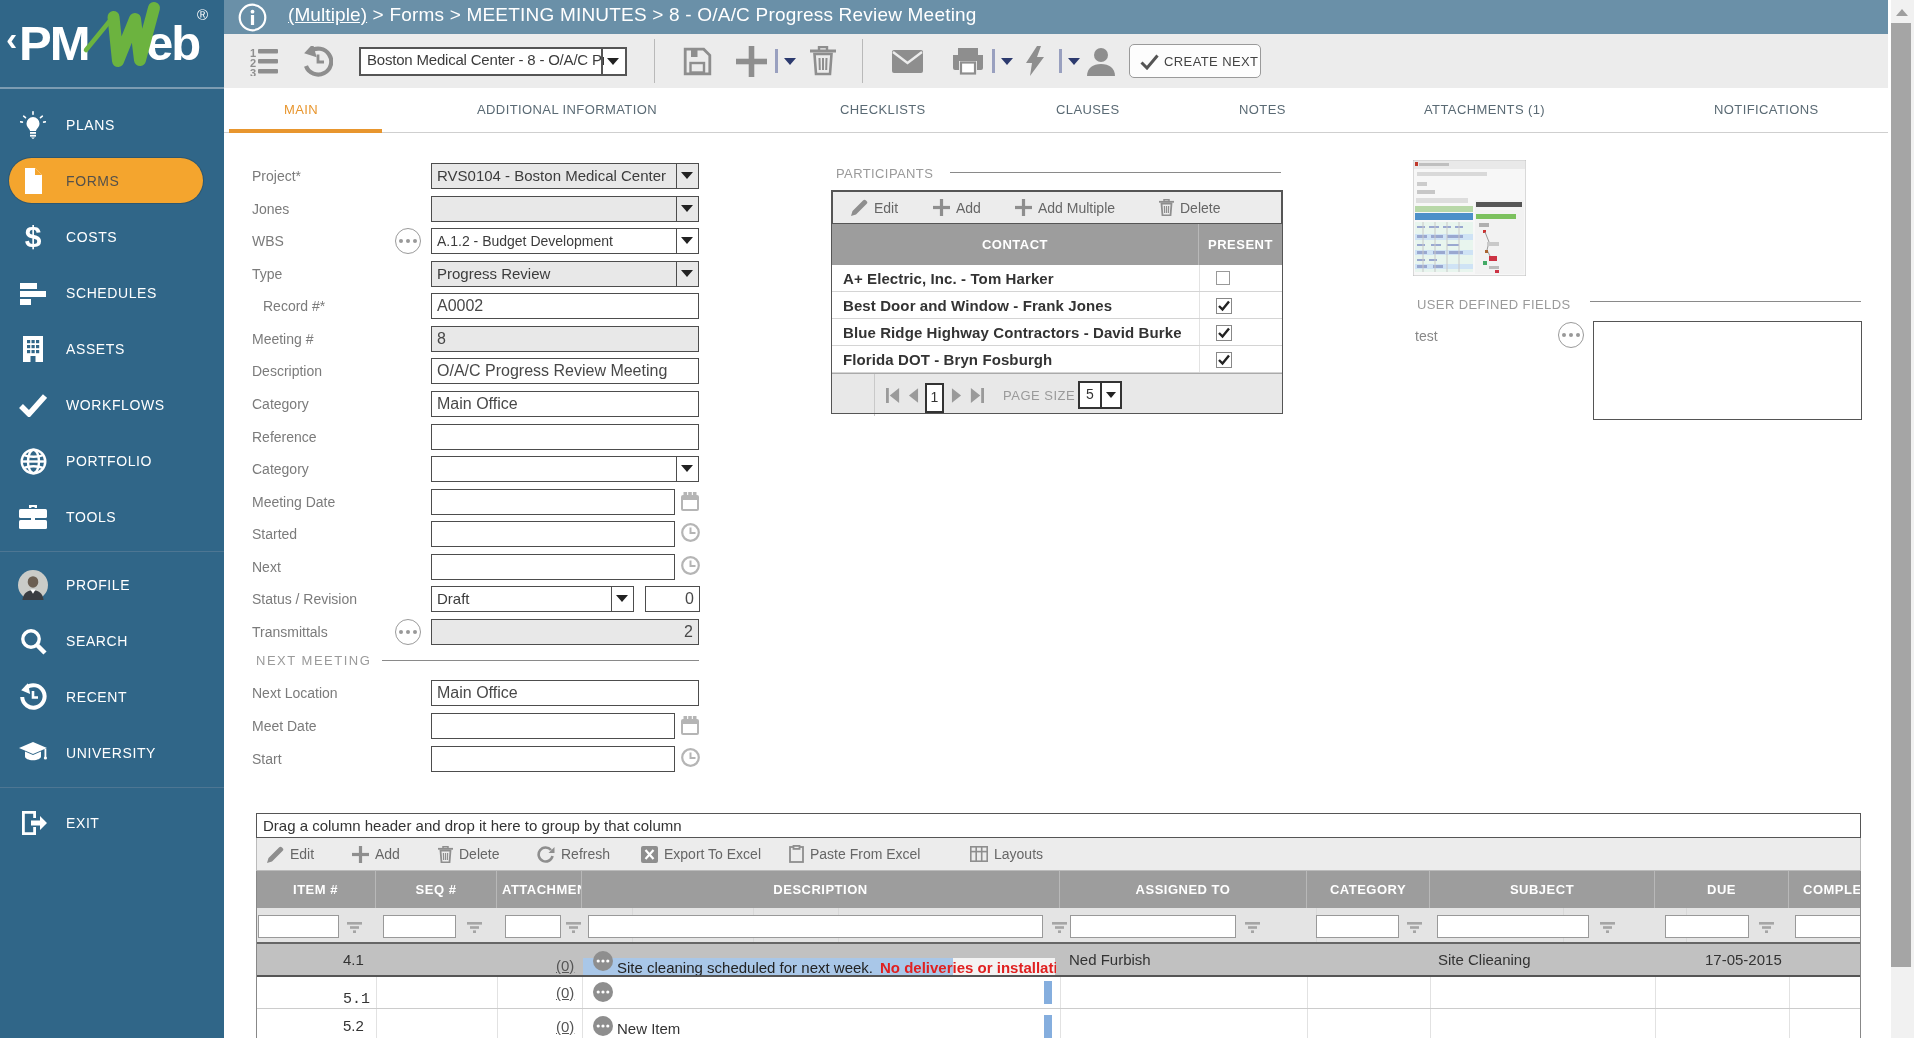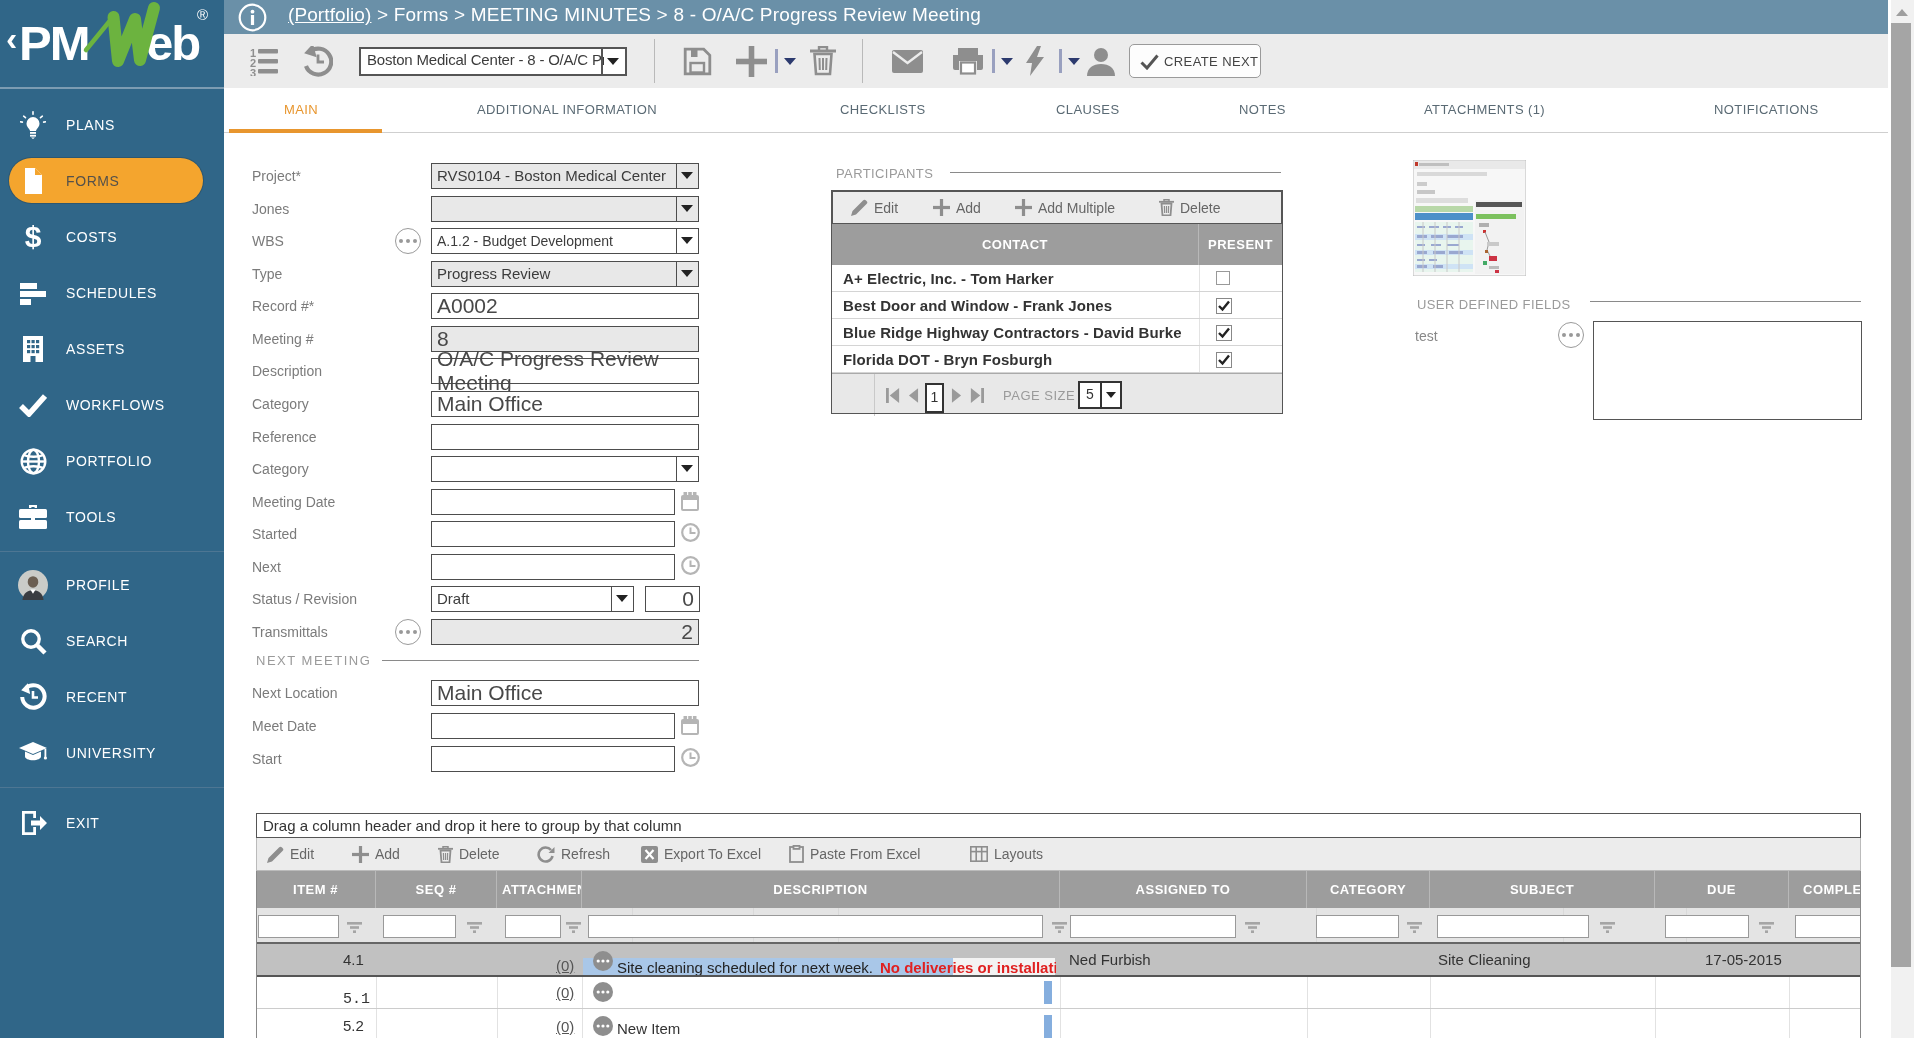--- a/index.html
+++ b/index.html
@@ -17,21 +17,21 @@
 .navdiv { position:absolute; left:0; width:224px; height:0; border-top:1px solid #4d7693; }
 
 
 #crumbbar { position:absolute; left:224px; top:0; width:1664px; height:34px; background:#6a90a8; color:#fff; }
 #toolbar { position:absolute; left:224px; top:34px; width:1664px; height:54px; background:#ececec; }
 #tabbar { position:absolute; left:224px; top:88px; width:1664px; height:45px; background:#fff; border-bottom:1px solid #cfcfcf; }
 .tab { position:absolute; top:0; height:44px; line-height:44px; font-size:13px; color:#5a6a74; letter-spacing:0.4px; }
 
 
 .flabel { position:absolute; font-size:14px; color:#7b7b7b; }
-.finput { position:absolute; border:1px solid #4d4d4d; background:#fff; font-size:21px; color:#484848; padding:0 5px; display:flex; align-items:center; height:26px; }
+.finput { position:absolute; border:1px solid #4d4d4d; background:#fff; font-size:16px; color:#484848; padding:0 5px; display:flex; align-items:center; height:26px; }
 .finput.gray { background:#e8e8e8; }
 .finput.ra { justify-content:flex-end; }
 .fsel { position:absolute; border:1px solid #4d4d4d; background:#fff; height:26px; }
 .fsel.gray { background:#e8e8e8; }
 .fsel .tx { position:absolute; left:5px; top:0; right:24px; height:24px; line-height:24px; font-size:15px; color:#3c3c3c; overflow:hidden; white-space:nowrap; }
 .fsel .ar { position:absolute; right:0; top:0; width:22px; height:24px; border-left:1px solid #4d4d4d; }
 .fsel .ar:after { content:""; position:absolute; left:4px; top:8px; border-left:6.5px solid transparent; border-right:6.5px solid transparent; border-top:7.5px solid #222; }
 .dots { position:absolute; width:26px; height:26px; border:1px solid #9a9a9a; border-radius:50%; background:#fff; }
 .dots:after { content:""; position:absolute; left:50%; top:50%; width:4px; height:4px; margin:-2px 0 0 -2px; border-radius:50%; background:#999; box-shadow:-7px 0 0 #999, 7px 0 0 #999; }
 .sechead { position:absolute; font-size:13px; color:#9a9a9a; letter-spacing:0.4px; }
@@ -235,21 +235,21 @@
   <span class="lb">EXIT</span>
 </div>
 
 <div id="crumbbar">
   <svg class="abs" style="left:14px;top:3px;" width="29" height="29" viewBox="0 0 29 29">
         <circle cx="14.5" cy="14.5" r="12.8" fill="none" stroke="#fff" stroke-width="2.2"></circle>
         <circle cx="14.5" cy="8.7" r="1.9" fill="#fff"></circle>
         <rect x="12.9" y="12" width="3.2" height="10" fill="#fff"></rect>
       </svg>
   <div class="abs" style="left:64px;top:4px;font-size:19px;color:#fff;letter-spacing:0.1px;">
-    <span style="text-decoration:underline;">(Portfolio)</span><span style="letter-spacing:0.2px;"> &gt; Forms &gt; MEETING MINUTES &gt; 8 - O/A/C Progress Review Meeting</span>
+    <span style="text-decoration:underline;">(Multiple)</span><span style="letter-spacing:0.2px;"> &gt; Forms &gt; MEETING MINUTES &gt; 8 - O/A/C Progress Review Meeting</span>
   </div>
 </div>
 <div id="toolbar">
 
   <svg class="abs" style="left:26px;top:13px;" width="30" height="29" viewBox="0 0 30 29">
         <g fill="#8e8e8e">
           <text x="0" y="10" font-size="11" font-weight="bold" fill="#8e8e8e">1</text>
           <text x="0" y="20" font-size="11" font-weight="bold" fill="#8e8e8e">2</text>
           <text x="0" y="30" font-size="11" font-weight="bold" fill="#8e8e8e">3</text>
           <rect x="8" y="2" width="20" height="4.5" rx="1"></rect>
@@ -360,21 +360,21 @@
 <div class="dots" style="left:395px;top:228px;"></div>
 <div class="fsel" style="left:431px;top:228px;width:268px;">
       <span class="tx" style="font-size:14px;">A.1.2 - Budget Development</span>
       <span class="ar"></span>
     </div>
 <div class="flabel" style="left:252px;top:266px;">Type</div>
 <div class="fsel gray" style="left:431px;top:261px;width:268px;">
       <span class="tx">Progress Review</span>
       <span class="ar"></span>
     </div>
-<div class="flabel" style="left:252px;top:298px;">Record #*</div>
+<div class="flabel" style="left:263px;top:298px;">Record #*</div>
 <div class="finput" style="left:431px;top:293px;width:268px;">A0002</div>
 <div class="flabel" style="left:252px;top:331px;">Meeting #</div>
 <div class="finput gray" style="left:431px;top:326px;width:268px;">8</div>
 <div class="flabel" style="left:252px;top:363px;">Description</div>
 <div class="finput" style="left:431px;top:358px;width:268px;">O/A/C Progress Review Meeting</div>
 <div class="flabel" style="left:252px;top:396px;">Category</div>
 <div class="finput" style="left:431px;top:391px;width:268px;">Main Office</div>
 <div class="flabel" style="left:252px;top:429px;">Reference</div>
 <div class="finput" style="left:431px;top:424px;width:268px;"></div>
 <div class="flabel" style="left:252px;top:461px;">Category</div>

